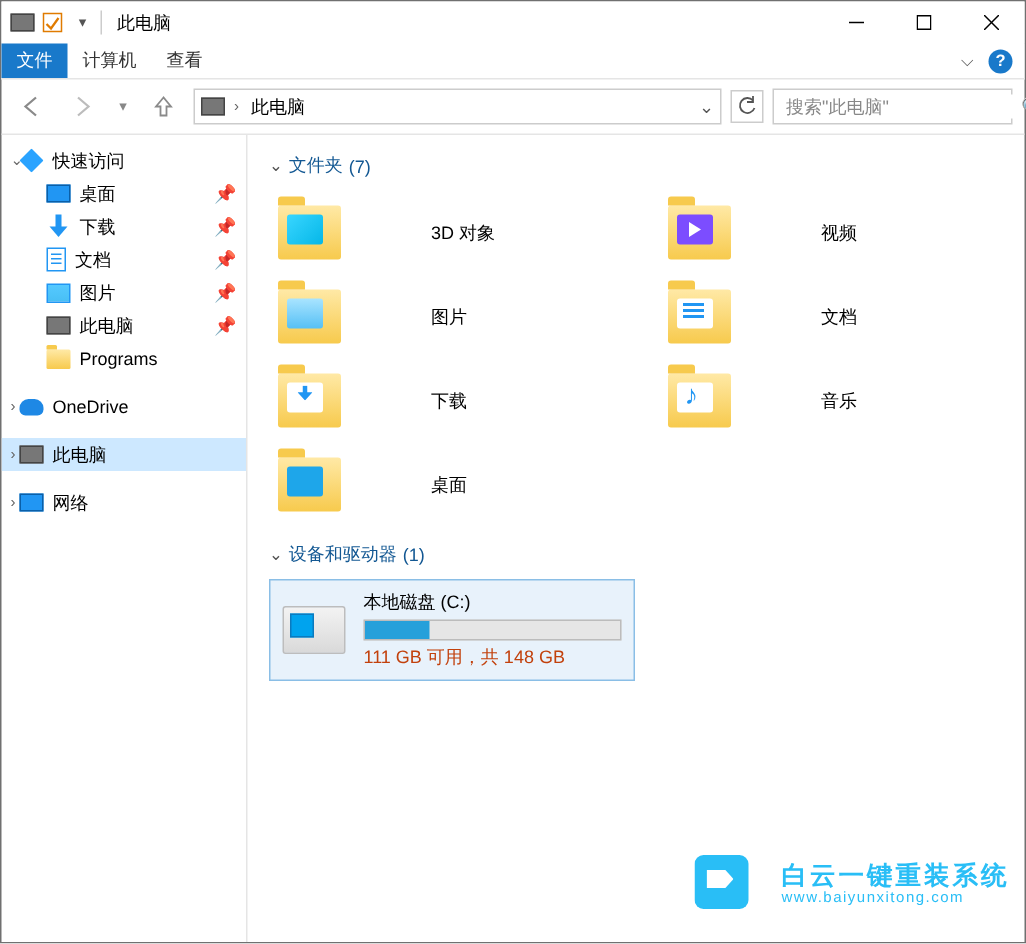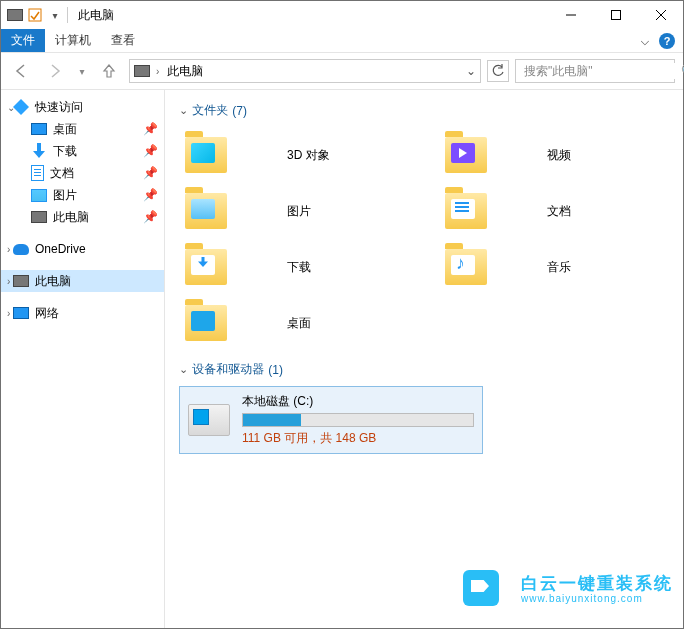--- a/index.html
+++ b/index.html
@@ -55,21 +55,21 @@
   .i-onedrive-s { width:16px;height:11px;background:#1e88e5;border-radius:6px 6px 4px 4px; }
   .i-net-s { width:16px;height:12px;background:#2196f3;border:1px solid #0a5fa8;}
   
   .content { flex:1; overflow:auto; padding:8px 14px; }
   .grouphdr { display:flex; align-items:center; gap:4px; color:#135893; margin:4px 0 8px; }
   .grouphdr .chev { color:#555; font-size:11px; }
   .grid { display:grid; grid-template-columns:260px 260px; gap:0 0; }
   .item { display:flex; align-items:center; gap:12px; height:56px; padding:4px 6px; }
   .iticon { width:42px; height:42px; display:flex; align-items:center; justify-content:center; }
   .itlabel { font-size:12px;margin-left:48px; }
-  .drive { display:flex; align-items:center; gap:12px; width:304px; border:1px solid #8abee6; background:#e8f2fb; padding:6px 8px; }
+  .drive { display:flex; align-items:center; gap:12px; width:244px; border:1px solid #8abee6; background:#e8f2fb; padding:6px 8px; }
   .driveicon { width:42px; height:42px; display:flex; align-items:center; justify-content:center; }
   .drivebody { flex:1; }
   .bar { width:100%; height:14px; border:1px solid #bcbcbc; background:#e6e6e6; margin:3px 0; position:relative; }
   .bar .fill { position:absolute; left:0; top:0; bottom:0; background:#26a0da; }
   .drivesub { color:#c2410c; font-size:12px; }
   
   .bigfolder { width:42px; height:36px; background:linear-gradient(#ffe9a6,#f7ca4d); border-radius:2px; position:relative; }
   .bigfolder::before { content:""; position:absolute; top:-6px; left:0; width:18px; height:6px; background:#f7ca4d; border-radius:2px 2px 0 0; }
   .bigfolder .inset { position:absolute; left:6px; top:6px; width:24px; height:20px; border-radius:2px; }
   .ins-3d { background:linear-gradient(135deg,#39d6ff,#05b7e8); }
@@ -210,20 +210,24 @@
         <div class="navitem child">
             <span class="i-pic-s"></span>
             <span>图片</span>
             <span class="pin">📌</span>
           </div>
         <div class="navitem child">
             <span class="i-pc-s"></span>
             <span>此电脑</span>
             <span class="pin">📌</span>
           </div>
+        <div class="navitem child">
+            <span class="i-folder-s"></span>
+            <span>Programs</span>
+          </div>
       </div>
       <div class="navgroup">
         <div class="navitem head">
           <span class="caret">›</span>
           <span class="i-onedrive-s"></span>
           <span>OneDrive</span>
         </div>
       </div>
       <div class="navgroup">
         <div class="navitem head selected">

